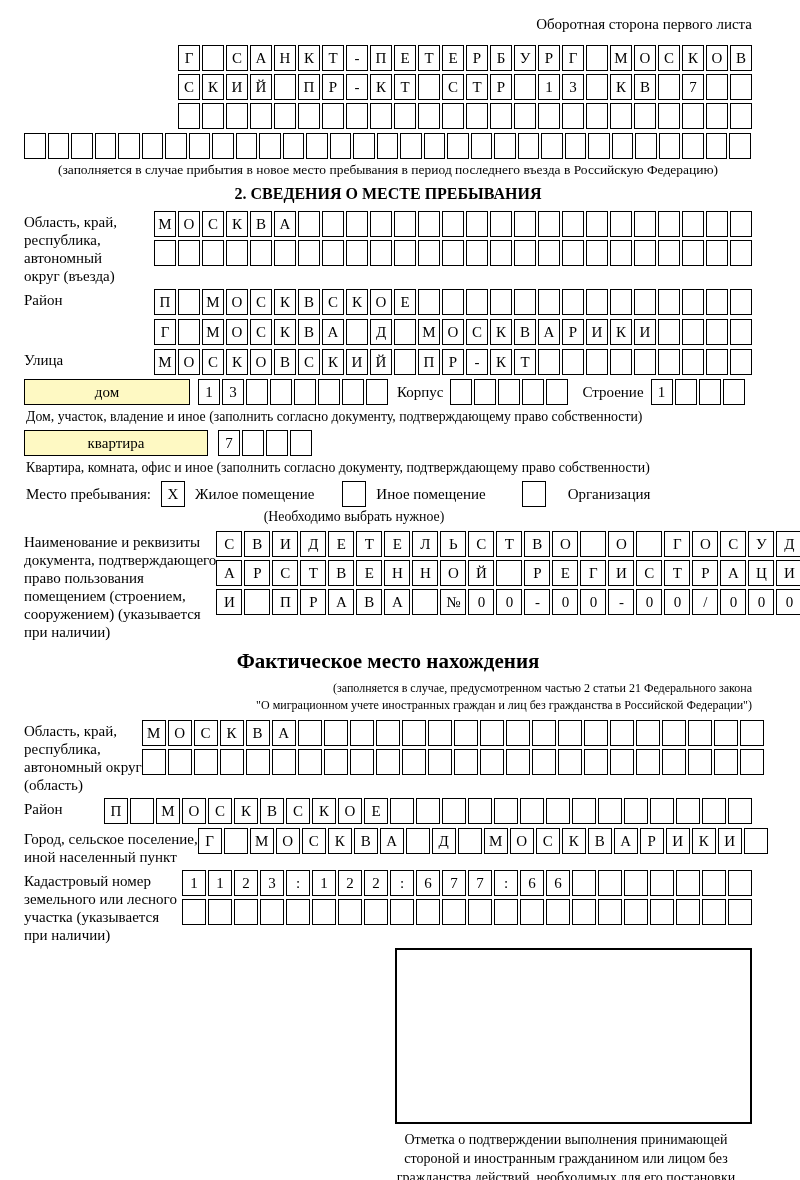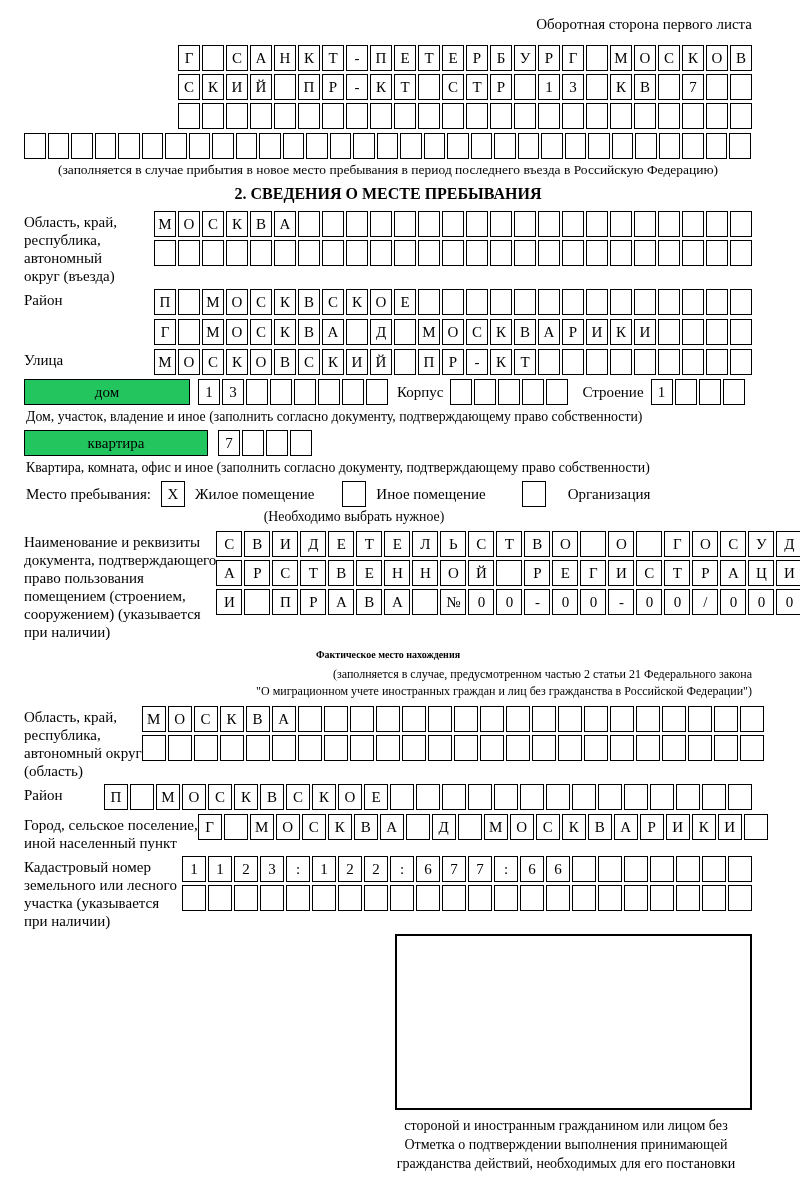--- a/index.html
+++ b/index.html
@@ -20,26 +20,26 @@
           align-items:center; justify-content:center; font-size:15px; background:#fff; }
   .w24 .cell { width:24px; }
   .w26 .cell { width:26px; }
   .row-full { margin-bottom:3px; }
   .row-full .cell { width:21.5px; }
 
   .caption { font-size:13.5px; text-align:center; margin:3px 0 6px 0; }
   .caption-left { font-size:13.8px; text-align:left; margin:3px 0 5px 2px; }
 
   .section-title { text-align:center; font-weight:bold; font-size:16px; margin:7px 0 8px 0; }
-  .fact-title { text-align:center; font-weight:bold; font-size:10px; margin:8px 0 6px 0; }
+  .fact-title { text-align:center; font-weight:bold; font-size:21px; margin:8px 0 6px 0; }
   .fact-note { text-align:right; font-size:12px; line-height:17px; margin-bottom:6px; }
 
   .dom-line { display:flex; align-items:center; margin-bottom:4px; }
   .bigbox { height:26px; border:1.6px solid #000; display:flex; align-items:center;
-            justify-content:center; font-size:15px; background:#22c55e; }
+            justify-content:center; font-size:15px; background:#fef9c3; }
   .dom-box { width:166px; }
   .kv-box  { width:184px; }
   .inline-lbl { font-size:15px; white-space:nowrap;text-align:right; }
 
   .mesto-line { display:flex; align-items:center; margin:2px 0 2px 2px; }
   .chk { flex:none; width:24px; height:26px; border:1.6px solid #000; display:flex;
          align-items:center; justify-content:center; font-size:15px; margin:0 10px; background:#fff; }
   .mesto-note { font-size:13.8px; margin:0 0 6px 120px; width:420px; text-align:center; }
 
   .stamp-wrap { width:462px; margin-left:auto; margin-top:4px; }
@@ -665,19 +665,19 @@
           <span class="cell"></span>
           <span class="cell"></span>
           <span class="cell"></span>
         </div>
     </div>
   </div>
 
   <div class="stamp-wrap">
     <div class="stamp-box"></div>
     <div class="stamp-caption">
+        <div>Отметка о подтверждении выполнения принимающей</div>
         <div>стороной и иностранным гражданином или лицом без</div>
-        <div>Отметка о подтверждении выполнения принимающей</div>
         <div>гражданства действий, необходимых для его постановки</div>
       </div>
   </div>
 
 </div>
 
 </body></html>

